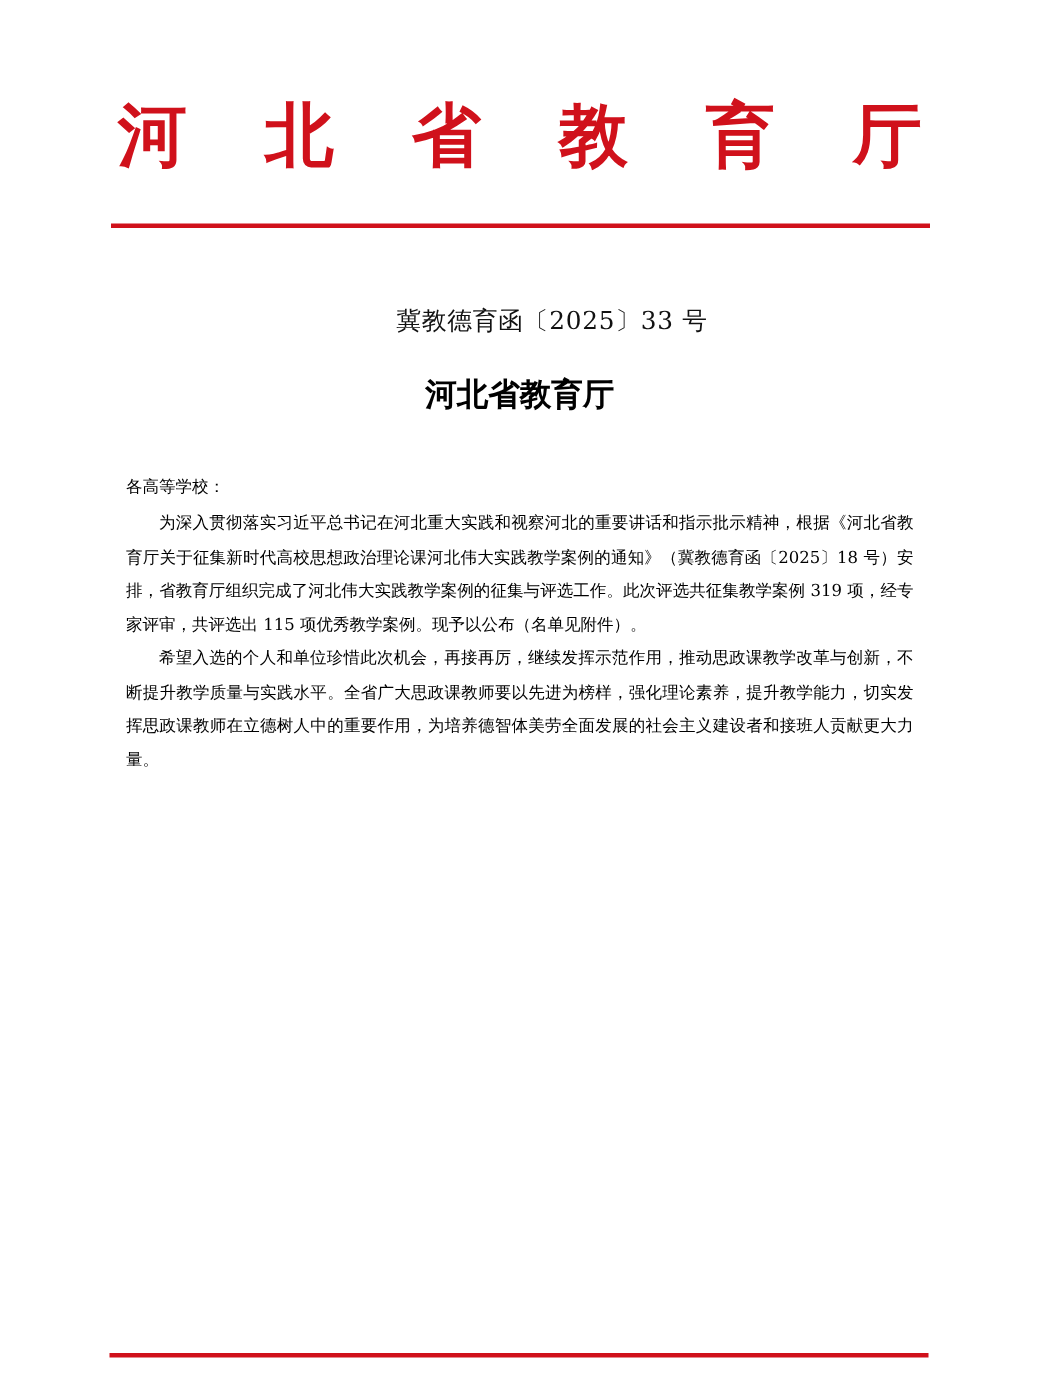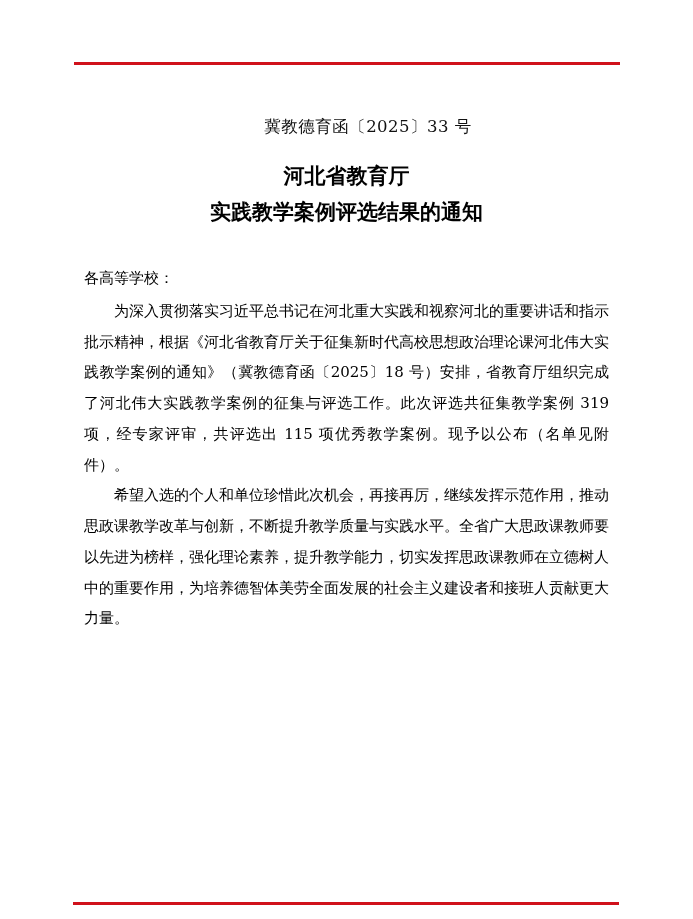--- a/index.html
+++ b/index.html
@@ -62,21 +62,21 @@
   .title-line {
     display: block;
     white-space: nowrap;
   }
 
   
   .body-block {
     margin-top: 33px;
     padding: 0 84px 0 84px;
     color: #000000;
-    font-size: 15px;
+    font-size: 11px;
     line-height: 2.05;
     text-align: justify;
     text-justify: inter-ideograph;
   }
   .salutation {
     margin: 0 0 2px 0;
   }
   .para {
     margin: 0;
     text-indent: 2em;
@@ -91,30 +91,30 @@
     height: 3px;
     background: #d0111b;
   }
 </style>
 </head>
 <body>
 
 <div class="page">
 
   <div class="masthead">
+    <div class="masthead-title">河 北 省 教 育 厅</div>
     <div class="masthead-rule"></div>
   </div>
 
   <div class="docnum-row">
     <span>冀教德育函〔2025〕33 号</span>
   </div>
 
   <div class="title-block">
     <span class="title-line">河北省教育厅</span>
-    <span class="title-line">实践教学案例评选结果的通知</span>
   </div>
 
   <div class="body-block">
     <p class="salutation">各高等学校：</p>
     <p class="para">为深入贯彻落实习近平总书记在河北重大实践和视察河北的重要讲话和指示批示精神，根据《河北省教育厅关于征集新时代高校思想政治理论课河北伟大实践教学案例的通知》（冀教德育函〔2025〕18 号）安排，省教育厅组织完成了河北伟大实践教学案例的征集与评选工作。此次评选共征集教学案例 319 项，经专家评审，共评选出 115 项优秀教学案例。现予以公布（名单见附件）。</p>
     <p class="para">希望入选的个人和单位珍惜此次机会，再接再厉，继续发挥示范作用，推动思政课教学改革与创新，不断提升教学质量与实践水平。全省广大思政课教师要以先进为榜样，强化理论素养，提升教学能力，切实发挥思政课教师在立德树人中的重要作用，为培养德智体美劳全面发展的社会主义建设者和接班人贡献更大力量。</p>
   </div>
 
   <div class="footer-rule"></div>
 

